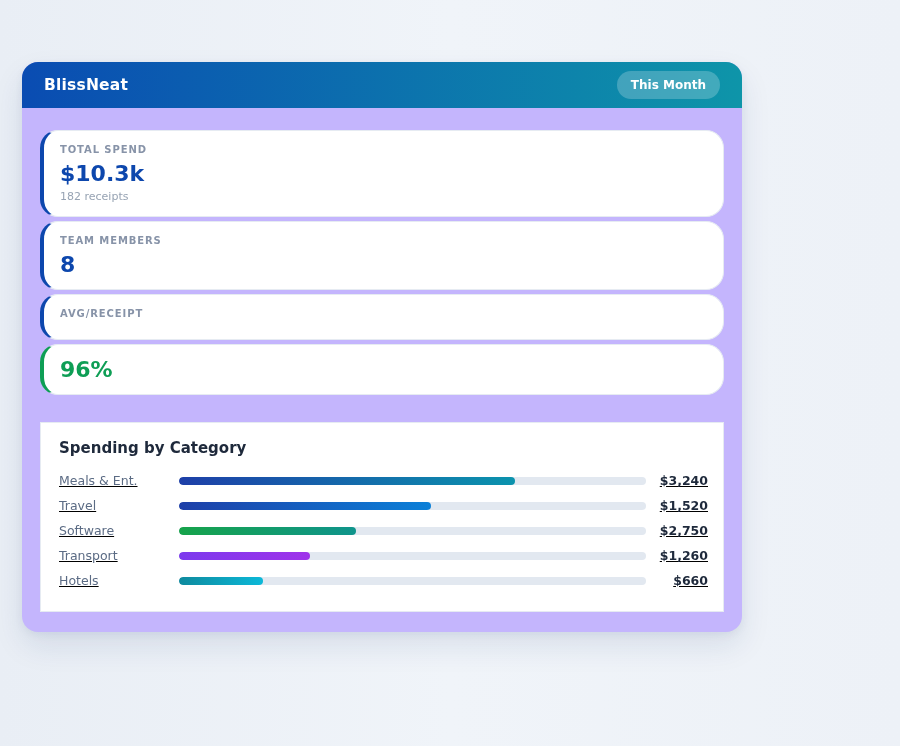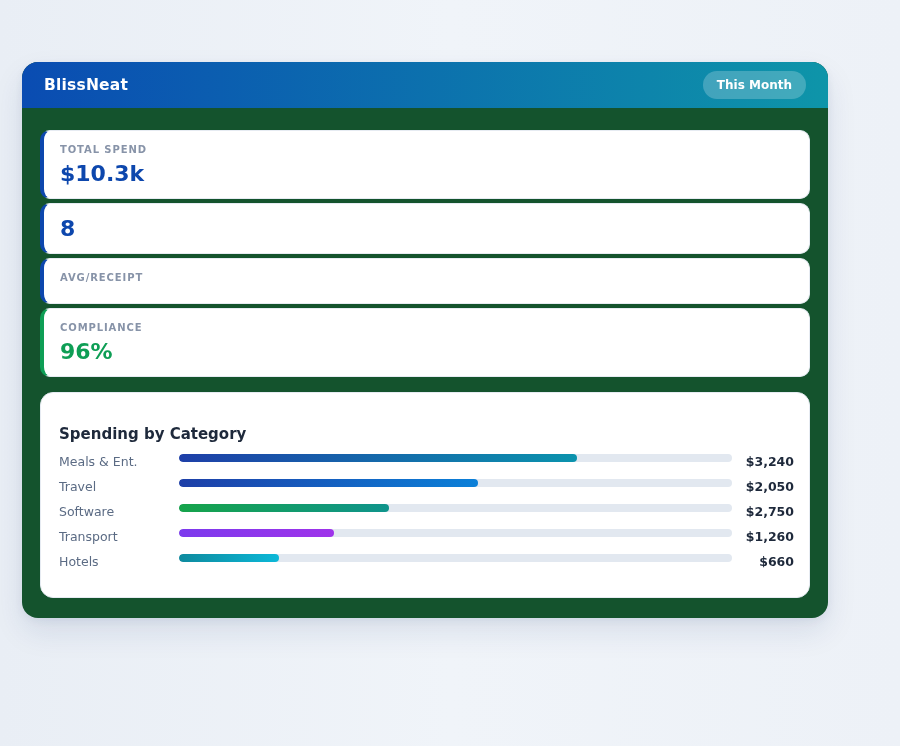--- a/index.html
+++ b/index.html
@@ -3,23 +3,23 @@
 <meta charset="utf-8">
 <style>
   * { box-sizing: border-box; margin: 0; padding: 0; }
   html, body { width: 900px; height: 746px; }
   body {
     background: linear-gradient(90deg, #e9eef5 0%, #f0f4f9 50%, #edf1f7 100%);
     font-family: "DejaVu Sans", "Liberation Sans", sans-serif;
     overflow: hidden;
   }
   .panel {
-    width: 806px;
+    width: 720px;
     margin: 62px 22px 0 22px;
-    background: #14532d;
+    background: #c4b5fd;
     border-radius: 16px;
     box-shadow: 0 14px 30px rgba(23, 52, 109, 0.10), 0 3px 8px rgba(23,52,109,0.06);
     overflow: hidden;
   }
   .app-header {
     height: 46px;
     background: linear-gradient(90deg, #0a4cb2, #0e95a9);
     display: flex;
     align-items: center;
     justify-content: space-between;
@@ -42,21 +42,21 @@
     cursor: pointer;
     font-family: inherit;
   }
   .content {
     padding: 22px 18px 20px 18px;
   }
   .stat-card {
     background: #ffffff;
     border: 1px solid #e6ebf2;
     border-left: 4px solid #0d47ad;
-    border-radius: 10px;
+    border-radius: 18px;
     padding: 13px 18px 13px 16px;
     margin-bottom: 4px;
   }
   .stat-label {
     font-size: 10px;
     font-weight: bold;
     color: #8793a8;
     letter-spacing: 0.9px;
     margin-bottom: 7px;
   }
@@ -68,34 +68,35 @@
   }
   .stat-sub {
     font-size: 11px;
     color: #97a3b3;
     margin-top: 5px;
   }
   .stat-sub:empty { display: none; }
   .spend-card {
     background: #ffffff;
     border: 1px solid #e6ebf2;
-    border-radius: 13px;
-    padding: 32px 15px 18px 18px;
-    margin-top: 15px;
+    border-radius: 0;
+    padding: 16px 15px 18px 18px;
+    margin-top: 27px;
   }
   .spend-title {
     font-size: 15px;
     font-weight: bold;
     color: #1e293b;
     margin-bottom: 11px;
   }
   .cat-row {
     display: flex;
-    align-items: flex-start;
+    align-items: center;
     height: 25px;
+    text-decoration: underline;
   }
   .cat-label {
     width: 120px;
     flex: 0 0 120px;
     font-size: 12.5px;
     color: #5b6b84;
   }
   .bar-track {
     flex: 1;
     height: 8px;
@@ -127,54 +128,55 @@
   <div class="app-header" style="background: linear-gradient(90deg, rgb(10, 76, 178), rgb(14, 149, 169));">
     <span class="app-title">BlissNeat</span>
     <button class="period-badge">This Month</button>
   </div>
 
   <div class="content">
 
     <div class="stat-card" style="border-left-color: rgb(13, 71, 173);">
       <div class="stat-label">TOTAL SPEND</div>
       <div class="stat-value" style="color: rgb(13, 71, 173);">$10.3k</div>
+      <div class="stat-sub">182 receipts</div>
     </div>
 
     <div class="stat-card" style="border-left-color: rgb(13, 71, 173);">
+      <div class="stat-label">TEAM MEMBERS</div>
       <div class="stat-value" style="color: rgb(13, 71, 173);">8</div>
     </div>
 
     <div class="stat-card" style="border-left-color: rgb(13, 71, 173);">
       <div class="stat-label">AVG/RECEIPT</div>
 
     </div>
 
     <div class="stat-card" style="border-left-color: rgb(14, 158, 85);">
-      <div class="stat-label">COMPLIANCE</div>
       <div class="stat-value" style="color: rgb(14, 158, 85);">96%</div>
 
     </div>
 
     <div class="spend-card">
       <div class="spend-title">Spending by Category</div>
 
       <div class="cat-row">
         <span class="cat-label">Meals &amp; Ent.</span>
         <div class="bar-track">
             <div class="bar-fill" style="width: 72%; background: linear-gradient(90deg, rgb(30, 63, 168), rgb(11, 147, 173));"></div>
           </div>
         <span class="cat-value">$3,240</span>
       </div>
 
       <div class="cat-row">
         <span class="cat-label">Travel</span>
         <div class="bar-track">
             <div class="bar-fill" style="width: 54%; background: linear-gradient(90deg, rgb(30, 63, 168), rgb(11, 128, 216));"></div>
           </div>
-        <span class="cat-value">$2,050</span>
+        <span class="cat-value">$1,520</span>
       </div>
 
       <div class="cat-row">
         <span class="cat-label">Software</span>
         <div class="bar-track">
             <div class="bar-fill" style="width: 38%; background: linear-gradient(90deg, rgb(22, 163, 74), rgb(15, 148, 140));"></div>
           </div>
         <span class="cat-value">$2,750</span>
       </div>
 

